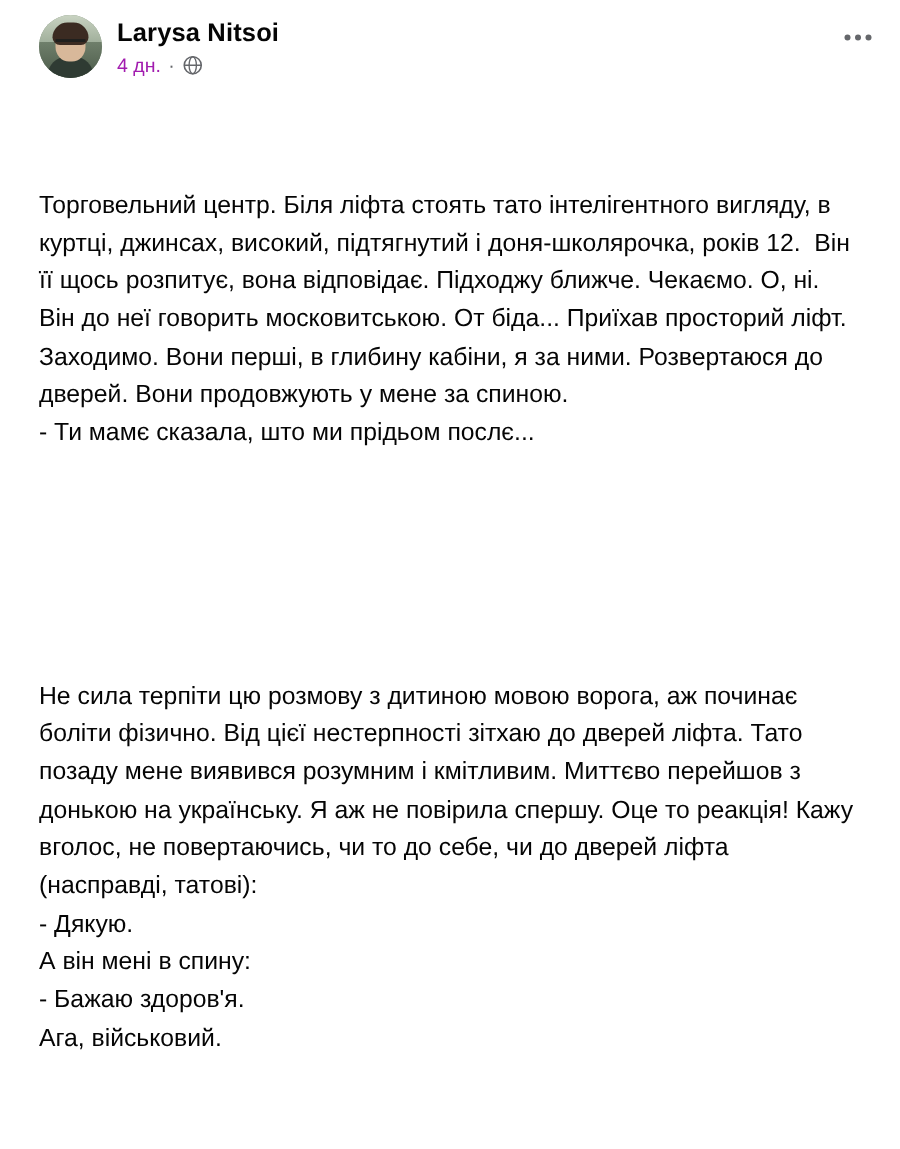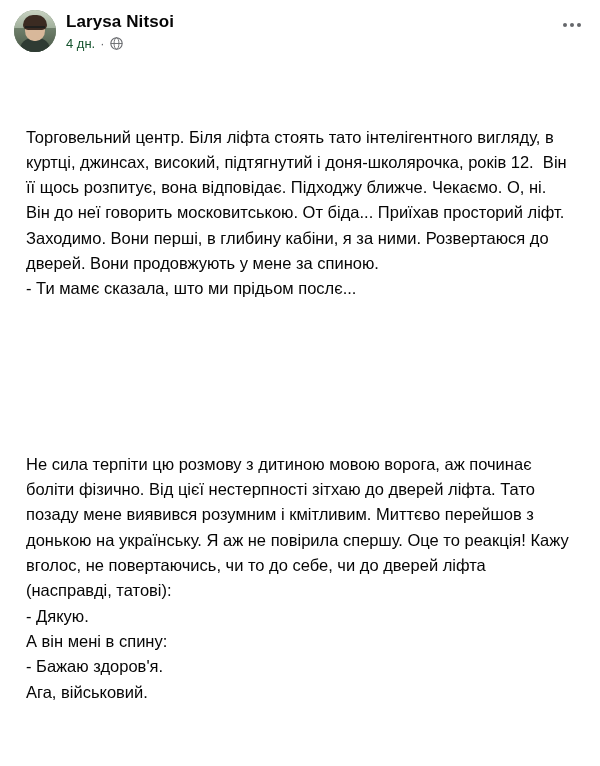--- a/index.html
+++ b/index.html
@@ -18,20 +18,21 @@
     width: 600px;
     box-sizing: border-box;
     padding: 0;
     background: #ffffff;
   }
   .post-header {
     display: flex;
     align-items: center;
     padding: 10px 14px 4px 14px;
     position: relative;
+    margin-left: 12px;
   }
   .avatar {
     width: 42px;
     height: 42px;
     border-radius: 50%;
     flex: 0 0 42px;
     overflow: hidden;
     position: relative;
     background: #7d8f7a;
   }
@@ -97,21 +98,21 @@
   }
   .meta {
     display: flex;
     align-items: center;
     font-size: 13px;
     color: #65676b;
     line-height: 17px;
     margin-top: 3px;
   }
   .meta .time {
-    color: #14532d;
+    color: #a21caf;
   }
   .meta .dot {
     margin: 0 5px;
     color: #65676b;
     font-size: 13px;
   }
   .globe-icon {
     display: inline-block;
     width: 13px;
     height: 13px;

